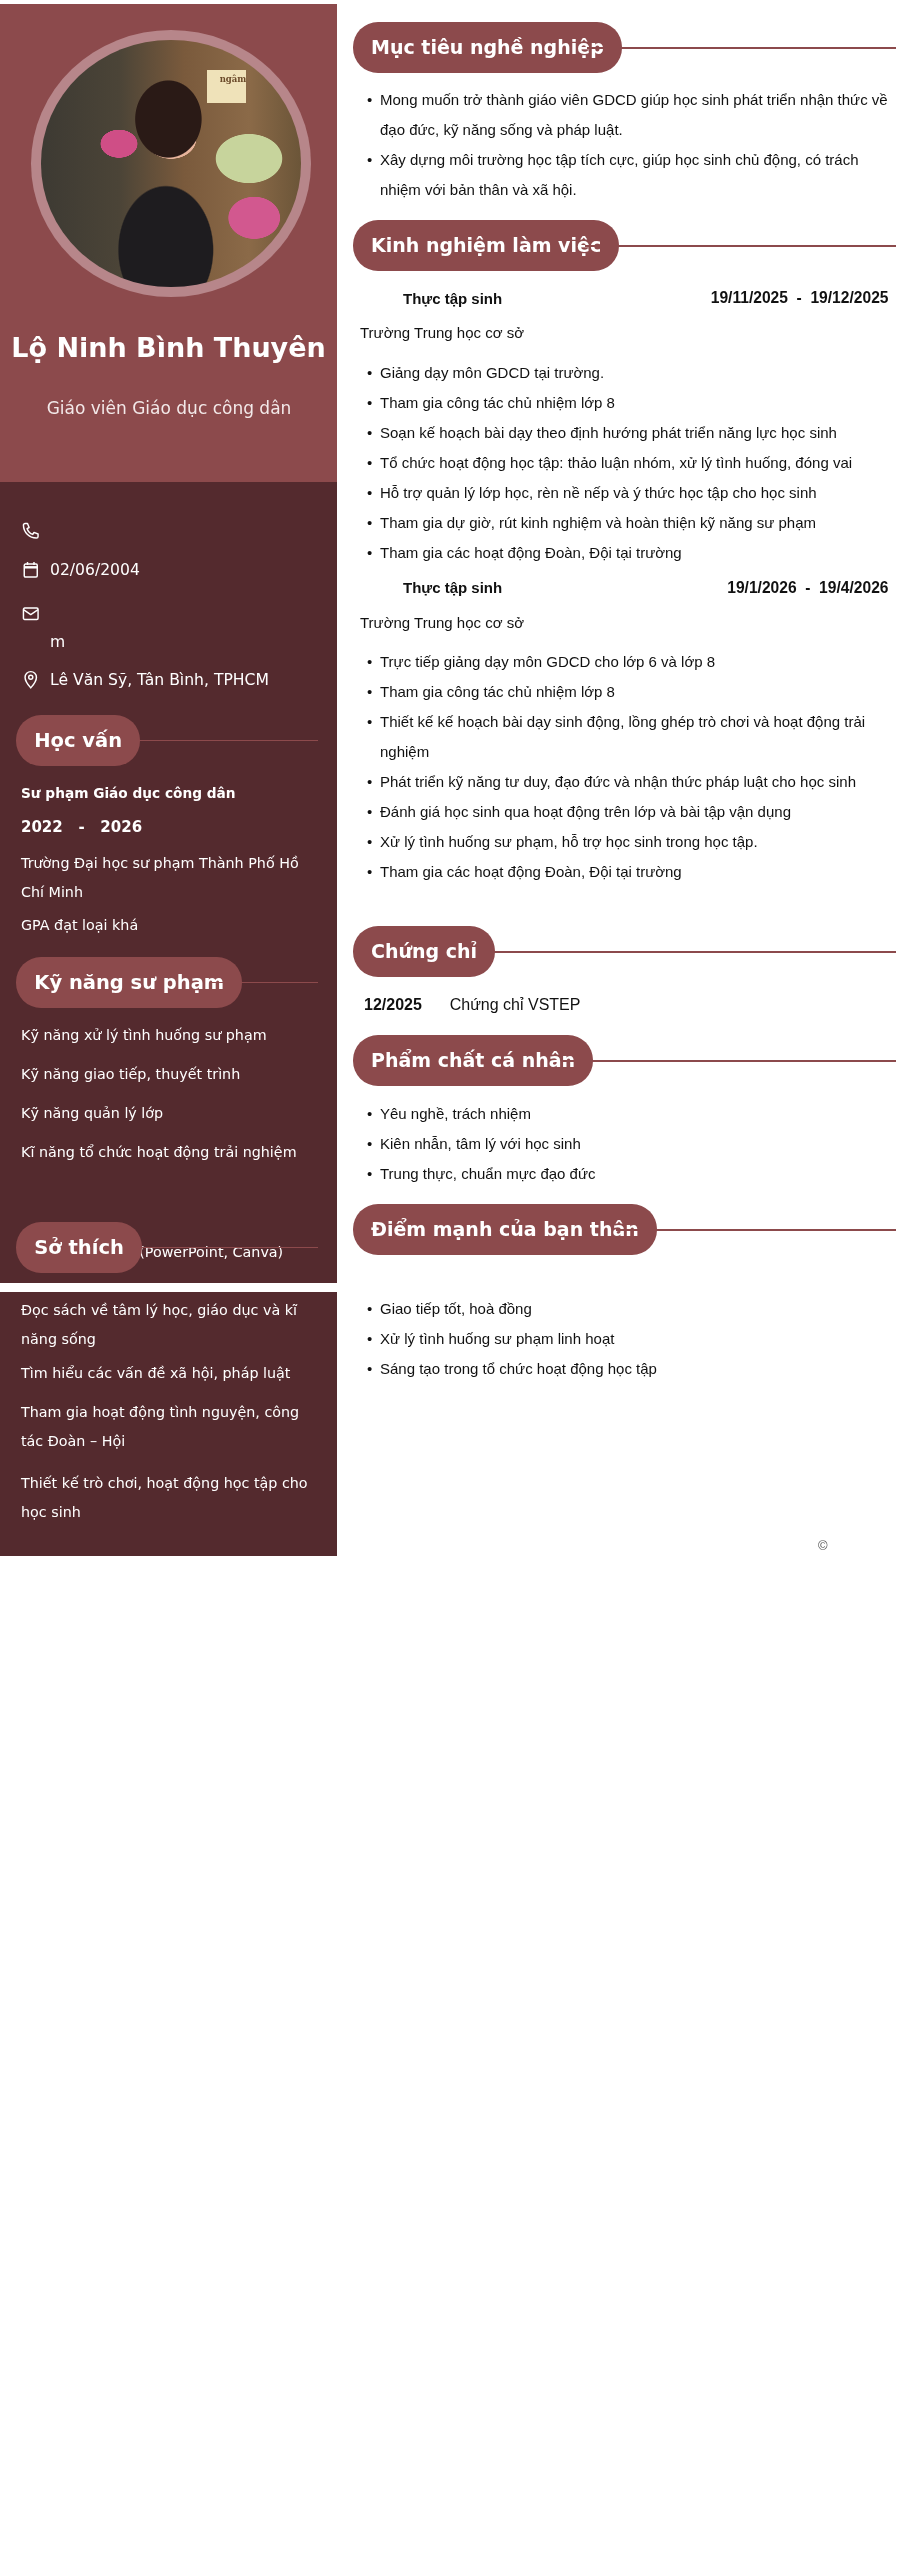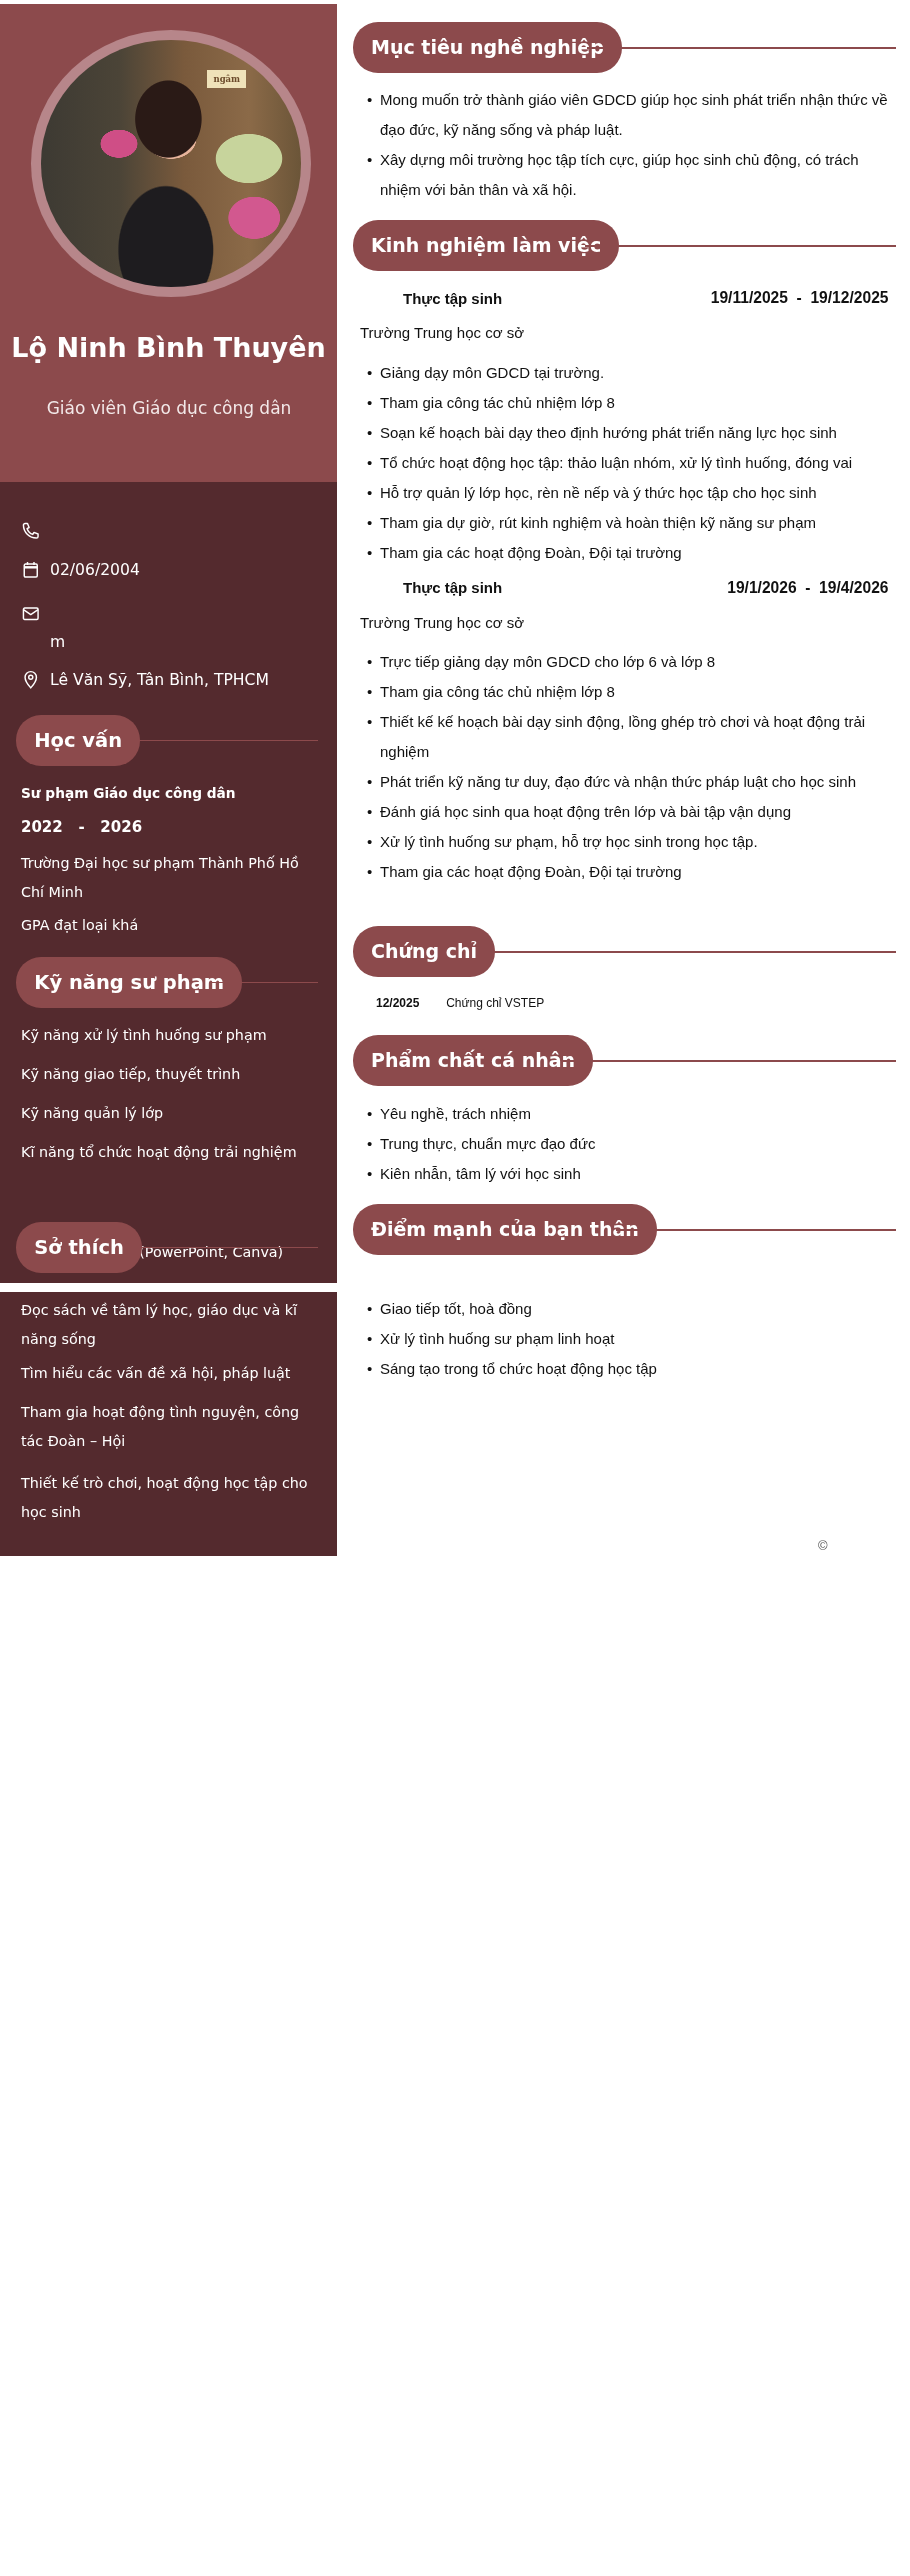--- a/index.html
+++ b/index.html
@@ -21,23 +21,23 @@
     background:
       radial-gradient(ellipse 18% 22% at 49% 32%, #2a1a16 0%, #2a1a16 70%, transparent 72%),
       radial-gradient(ellipse 12% 10% at 50% 40%, #e8b49b 0%, #e8b49b 80%, transparent 82%),
       radial-gradient(ellipse 24% 34% at 48% 85%, #1e1c1f 0%, #1e1c1f 75%, transparent 77%),
       radial-gradient(ellipse 18% 14% at 80% 48%, #c7d49c 0%, #c7d49c 70%, transparent 72%),
       radial-gradient(ellipse 14% 12% at 82% 72%, #d2588f 0%, #d2588f 70%, transparent 72%),
       radial-gradient(ellipse 10% 8% at 30% 42%, #cf4e86 0%, #cf4e86 70%, transparent 72%),
       linear-gradient(90deg, #3d3a33 0%, #4b4437 30%, #7a5a3c 55%, #8b6a48 80%, #6b5538 100%);
   }
   .avatar-sign {
-    position: absolute; left: 64%; top: 12%; width: 39px; height: 18px;
+    position: absolute; left: 64%; top: 12%; width: 39px; height: 33px;
     background: #efe2b9; color: #6b4a2a; font-family: "DejaVu Serif", serif;
-    font-size: 8.5px; font-weight: bold; text-align: center; line-height: 18px;
+    font-size: 8.5px; font-weight: bold; text-align: right; line-height: 18px;
   }
   .name {
     position: absolute; left: 0; width: 337px; top: 328px; text-align: center;
     color: #ffffff; font-size: 27px; font-weight: bold; font-family: "DejaVu Sans", sans-serif;
   }
   .role {
     position: absolute; left: 26px; width: 286px; top: 381px; text-align: center;
     color: #f3e9e9; font-size: 17px; line-height: 46px; font-family: "DejaVu Sans", sans-serif;
   }
 
@@ -194,33 +194,33 @@
   <li> Phát triển kỹ năng tư duy, đạo đức và nhận thức pháp luật cho học sinh</li>
   <li> Đánh giá học sinh qua hoạt động trên lớp và bài tập vận dụng</li>
   <li> Xử lý tình huống sư phạm, hỗ trợ học sinh trong học tập.</li>
   <li>Tham gia các hoạt động Đoàn, Đội tại trường</li>
 </ul>
 
 <div class="sec-head" style="top:926px;">
   <div class="pill">Chứng chỉ</div>
   <div class="rule" style="width:407px;"></div>
 </div>
-<div style="position:absolute; left:376px; top:996px; font-size:12px; white-space:nowrap;">
+<div style="position:absolute; left:364px; top:996px; font-size:16px; white-space:nowrap;">
   <span style="font-weight:bold;">12/2025</span>
   <span style="margin-left:23.4px;">Chứng chỉ VSTEP</span>
 </div>
 
 <div class="sec-head" style="top:1035px;">
   <div class="pill">Phẩm chất cá nhân</div>
   <div class="rule" style="width:333px;"></div>
 </div>
 <ul class="bullets" style="top:1099px; line-height:30px;">
   <li>Yêu nghề, trách nhiệm</li>
+  <li>Kiên nhẫn, tâm lý với học sinh</li>
   <li>Trung thực, chuẩn mực đạo đức</li>
-  <li>Kiên nhẫn, tâm lý với học sinh</li>
 </ul>
 
 <div class="sec-head" style="top:1204px;">
   <div class="pill">Điểm mạnh của bạn thân</div>
   <div class="rule" style="width:280px;"></div>
 </div>
 <ul class="bullets" style="top:1294px; line-height:30px;">
   <li>Giao tiếp tốt, hoà đồng</li>
   <li>Xử lý tình huống sư phạm linh hoạt</li>
   <li>Sáng tạo trong tổ chức hoạt động học tập</li>

